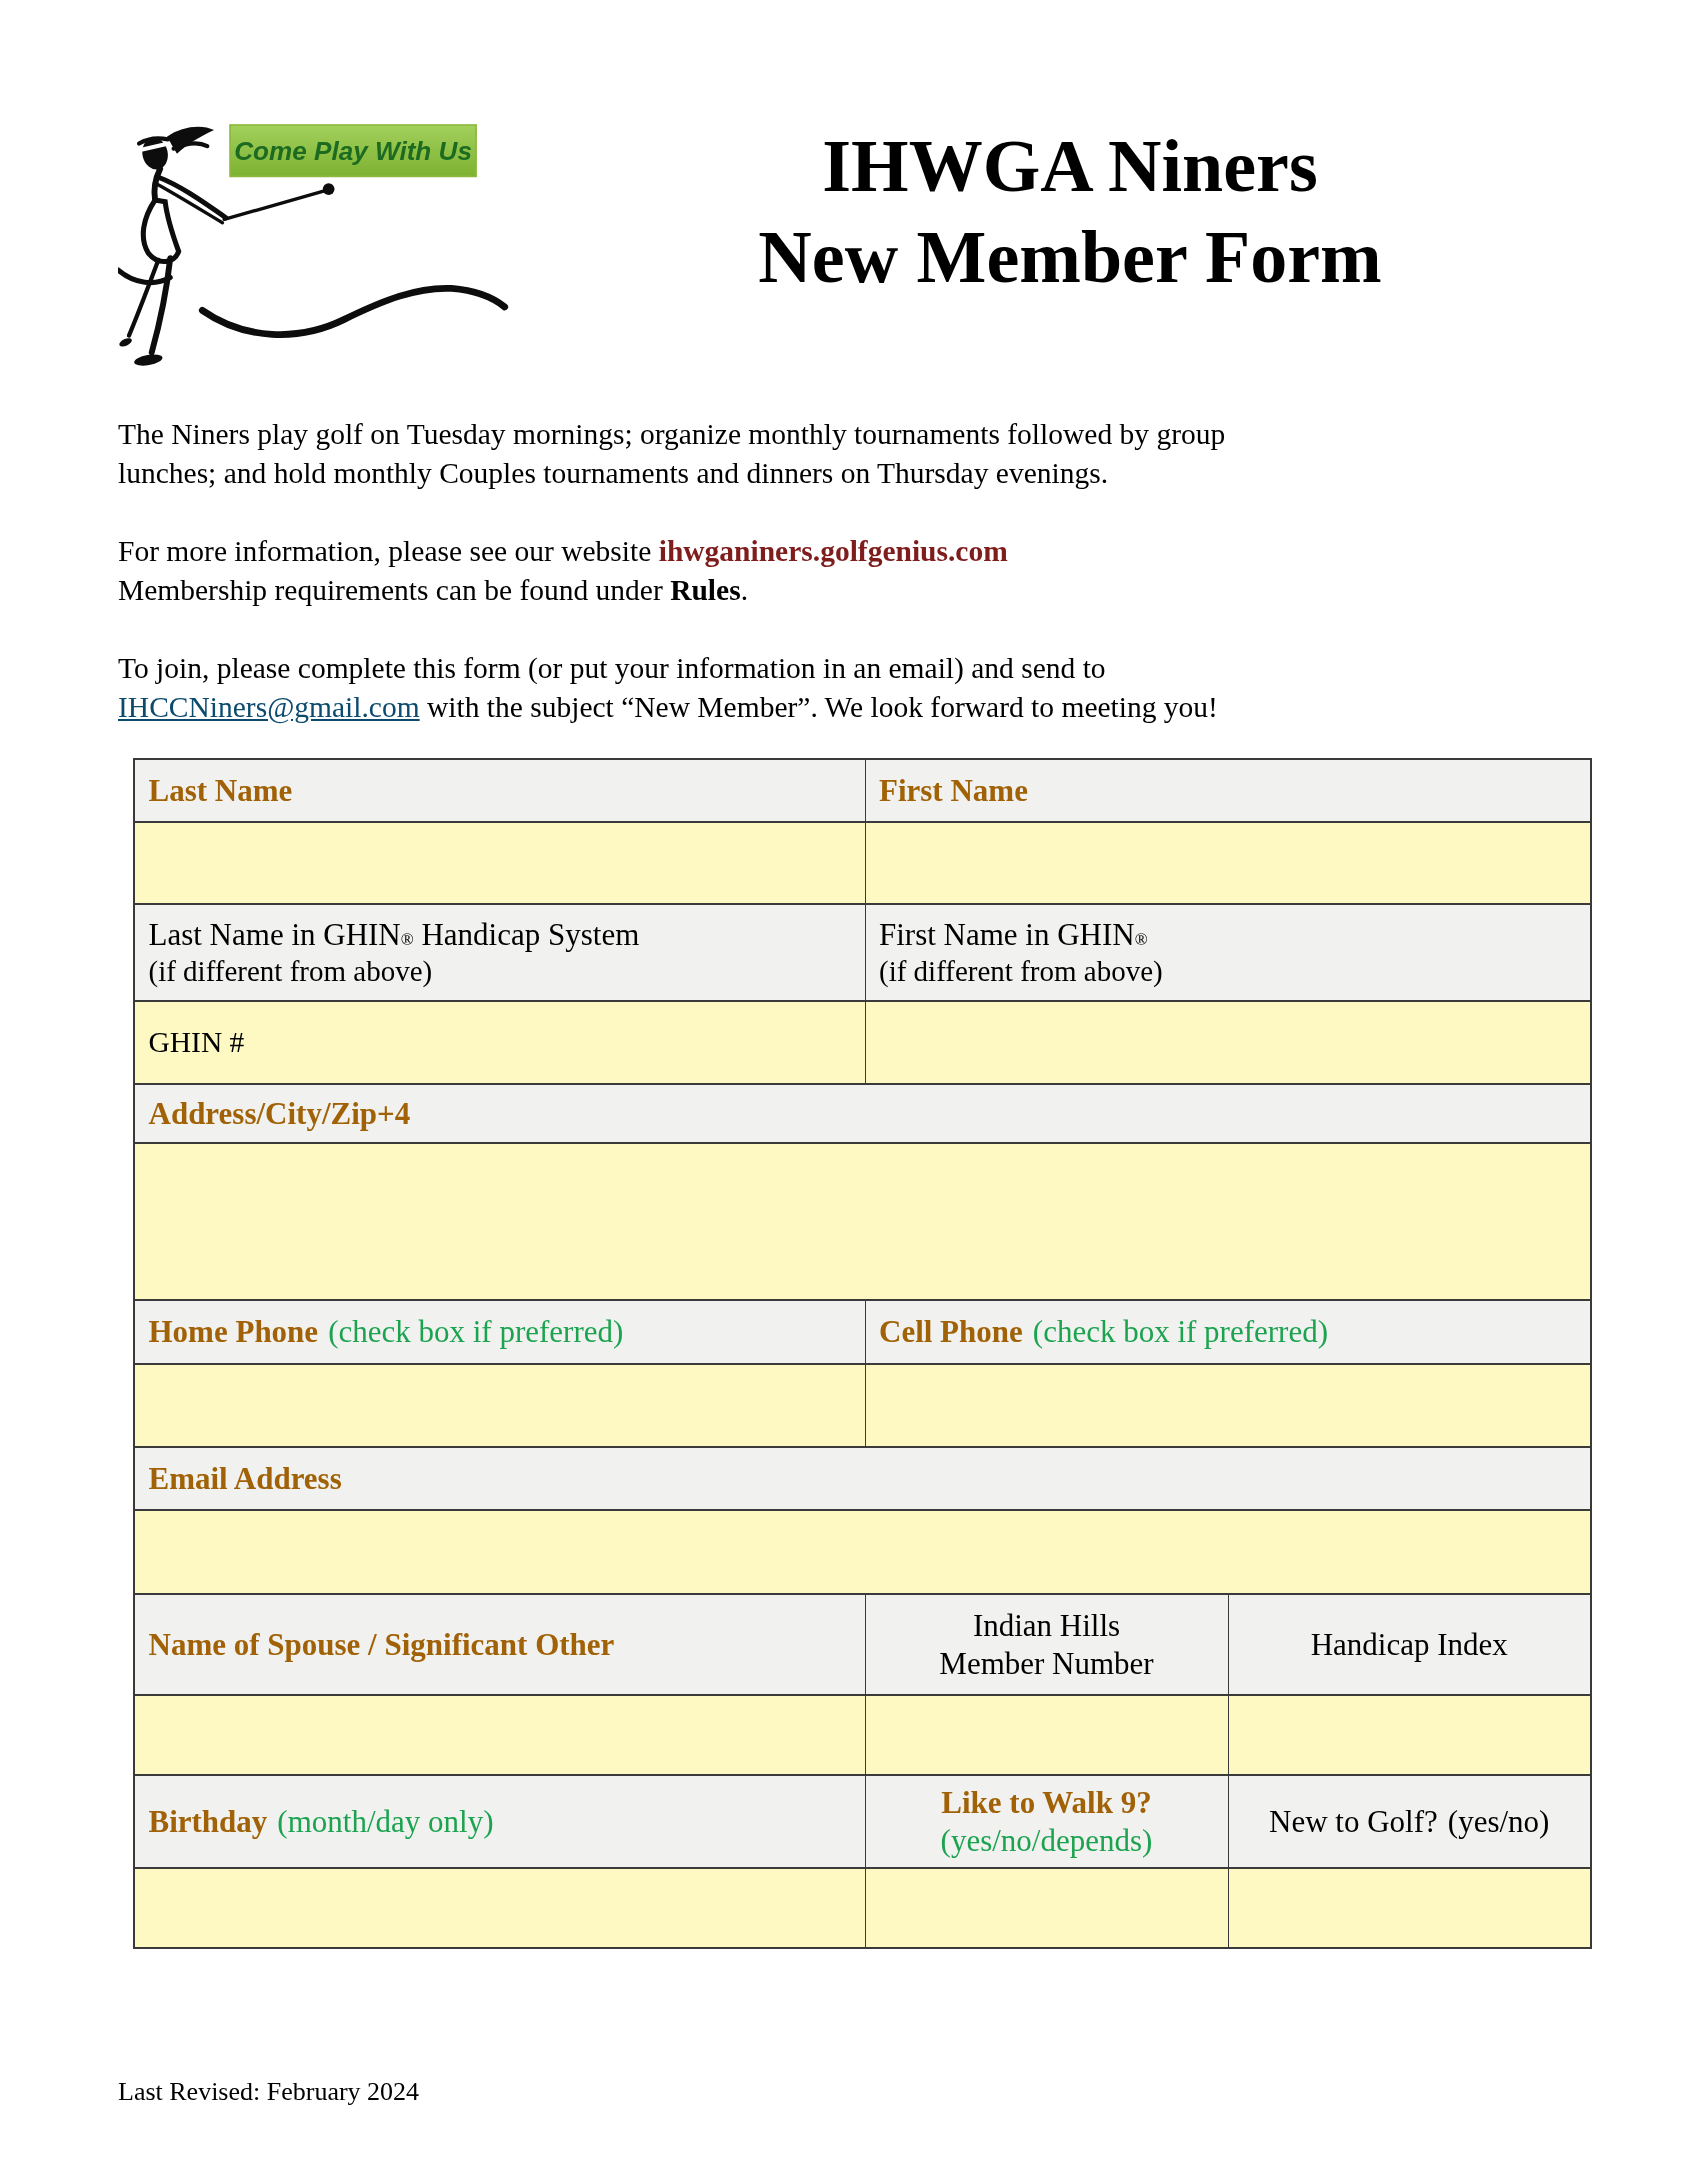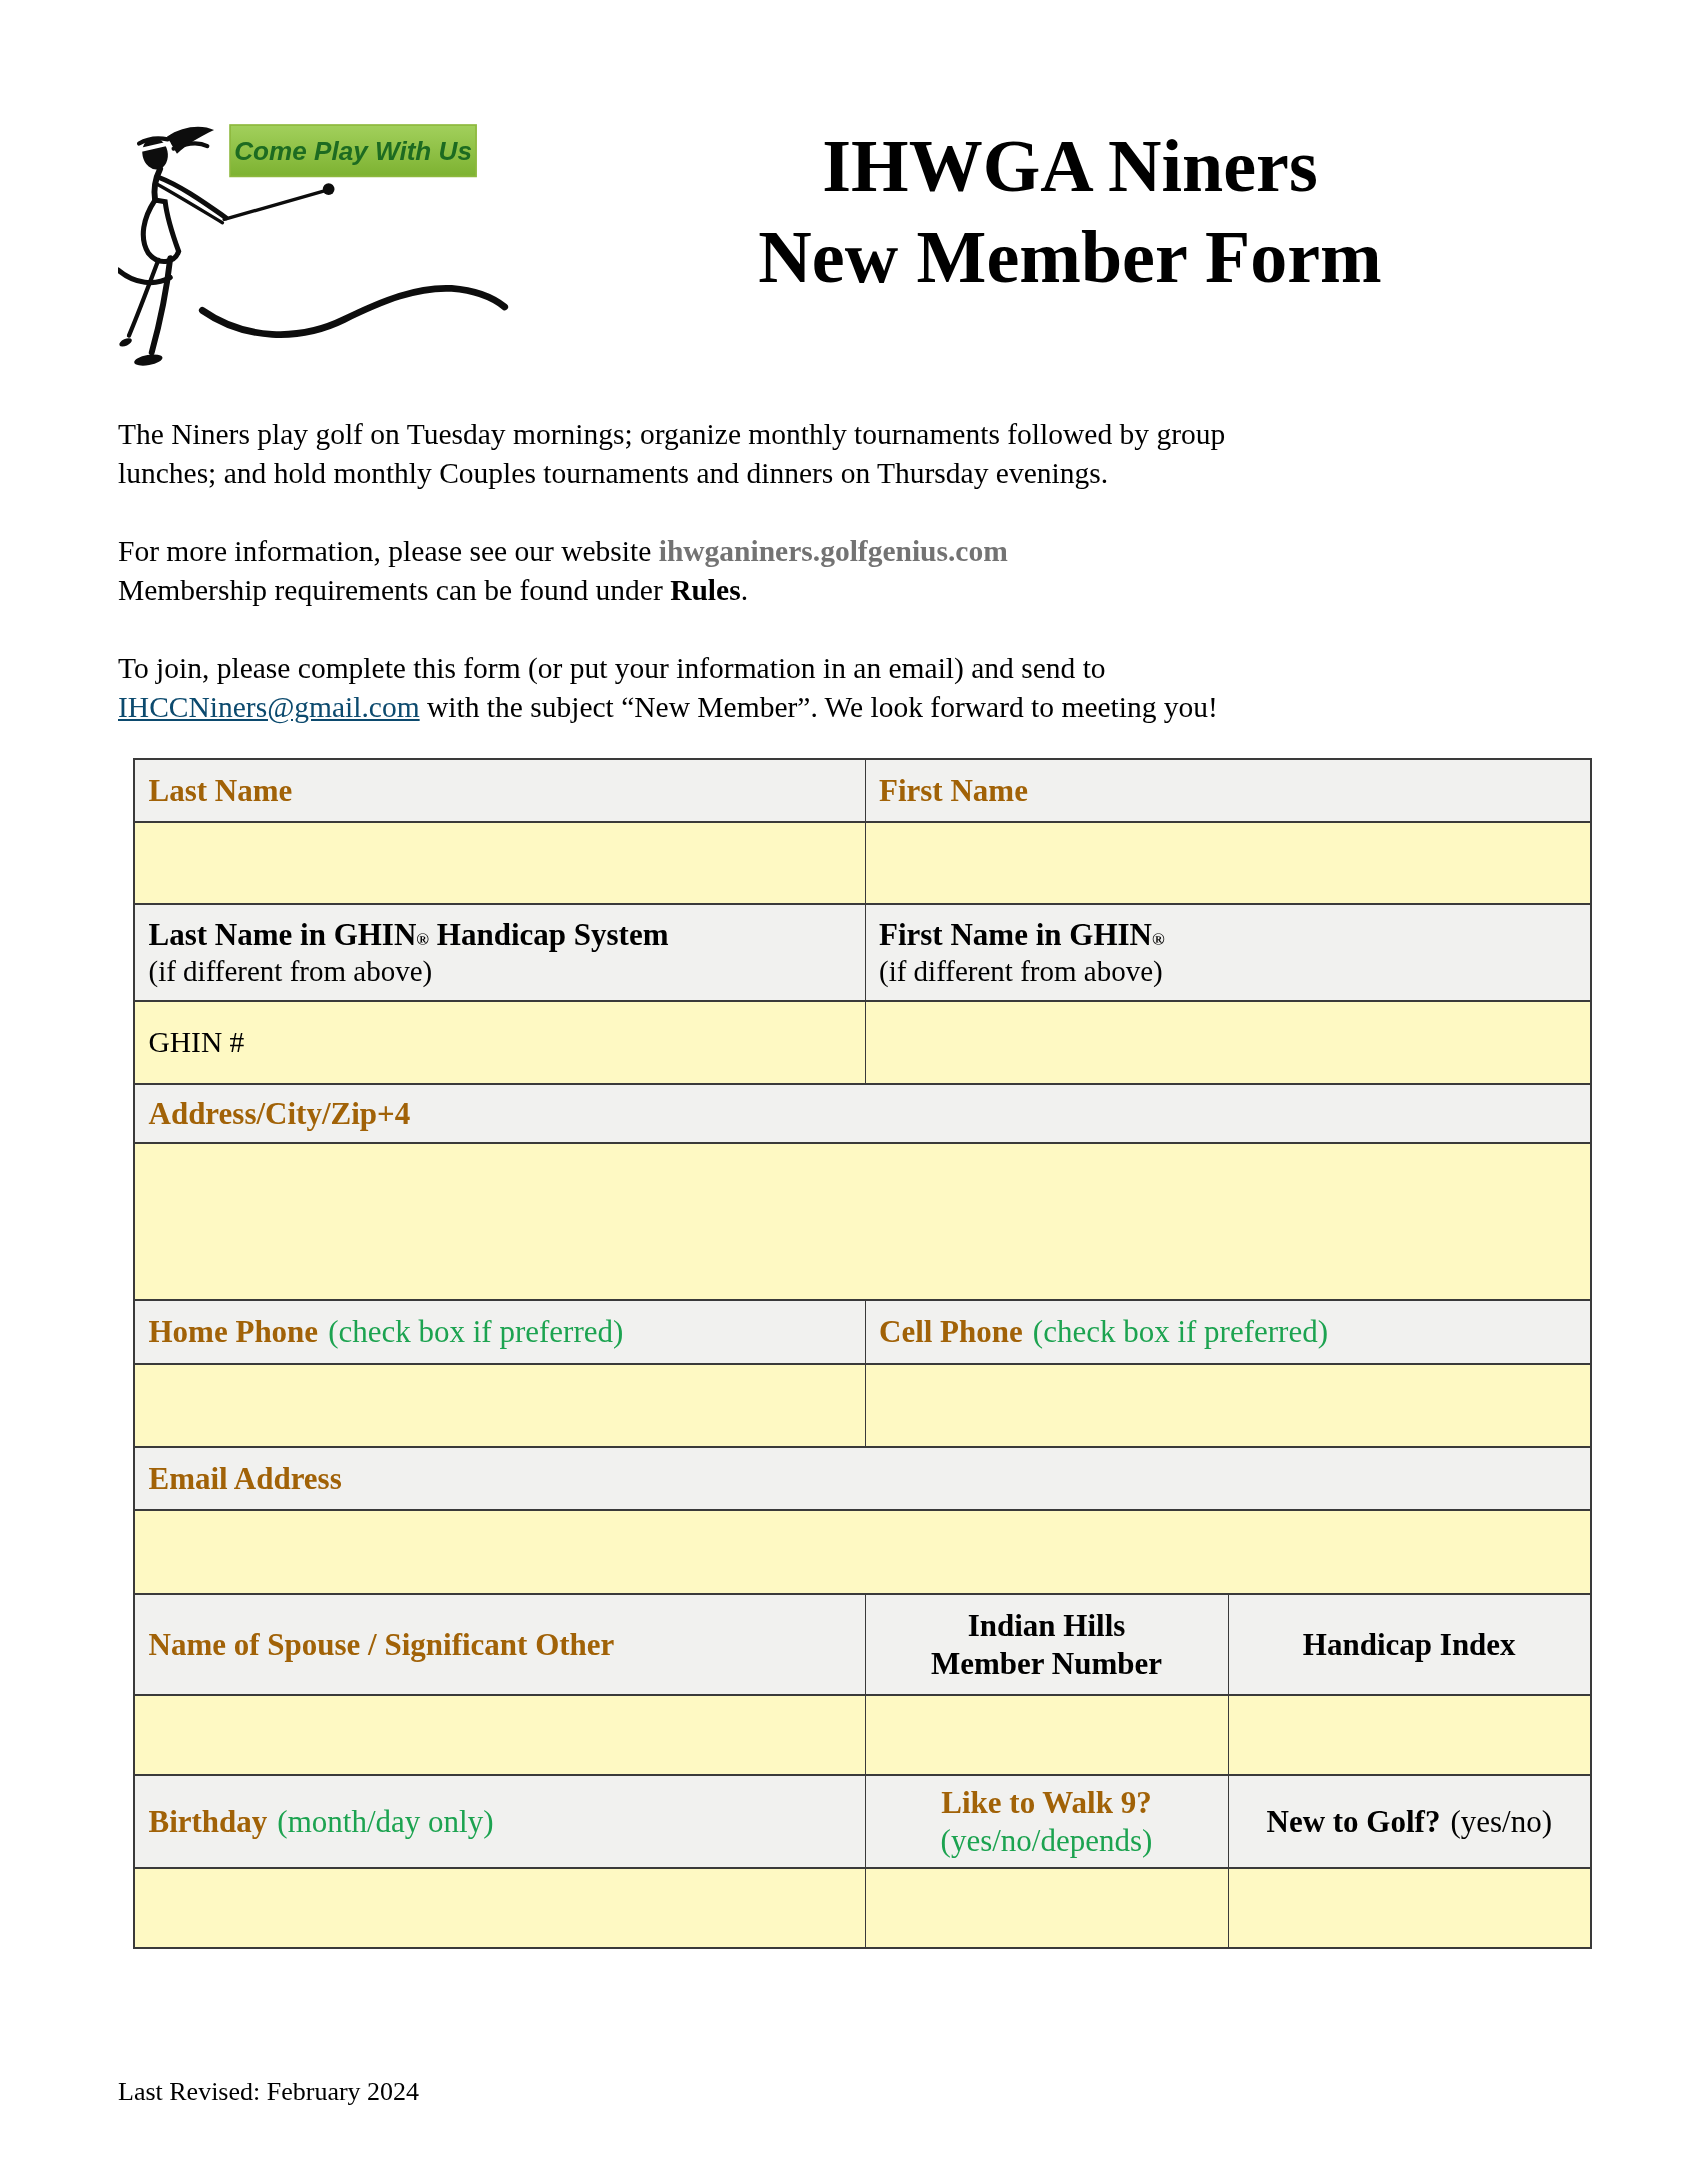--- a/index.html
+++ b/index.html
@@ -11,35 +11,35 @@
   .header-row { display:flex; align-items:flex-start; padding:118px 84px 0 118px; height:371px; }
   .logo { width:396px; height:255px; flex:0 0 auto; }
   .title-block { flex:1; text-align:center; padding-left:59px; padding-top:3.4px;
                  font-weight:bold; font-size:74px; line-height:91px; }
 
   
   .intro { margin-left:118px; font-size:29.5px; line-height:39px; }
   .p1 { margin-top:44px; }
   .p  { margin-top:39px; }
   .line { display:block; }
-  .weblink  { color:#737373; font-weight:bold; text-decoration:none; cursor:pointer;margin-top:40px; }
+  .weblink  { color:#7f1d1d; font-weight:bold; text-decoration:none; cursor:pointer;margin-top:40px; }
   .maillink { color:#0c4a6e; text-decoration:underline; cursor:pointer; }
   .bold { font-weight:bold;text-align:center; }
 
   
   table.form { border-collapse:collapse; table-layout:fixed; width:1457px;
                margin:31px 0 0 133px; border:2.5px solid #3a3a3a; }
   td { border:1.7px solid #3a3a3a; border-top-width:2.5px; border-bottom-width:2.5px;
        vertical-align:middle; padding:5px 8.4px 5px 13.5px; font-size:31px; }
   td.hdr { background:#f1f1ef; }
   td.input { background:#fef9c3; }
   td.center { text-align:center; padding-left:6.7px; padding-right:6.7px; }
   .glabel { color:#a16207; font-weight:bold; }
   .gnote  { color:#1CA350; font-weight:normal; }
-  .blabel { font-weight:bold;text-align:center; }
+  .blabel { font-weight:normal;text-align:center; }
   .bnote  { font-weight:normal; }
   .ml { margin-left:10px; }
   .sub { display:block; font-size:29px; font-weight:normal; margin-top:1.7px; }
   .reg { font-size:0.55em; }
   .two-line { line-height:1.2; }
   .plain { font-size:29.5px; }
 
   tr.h75 {height:63px} tr.h97 {height:82px} tr.h115{height:97px} tr.h98 {height:83px}
   tr.h70 {height:59px} tr.h186{height:157px} tr.h76 {height:64px} tr.h100{height:84px}
   tr.h120{height:101px} tr.h95 {height:80px} tr.h110{height:93px}

